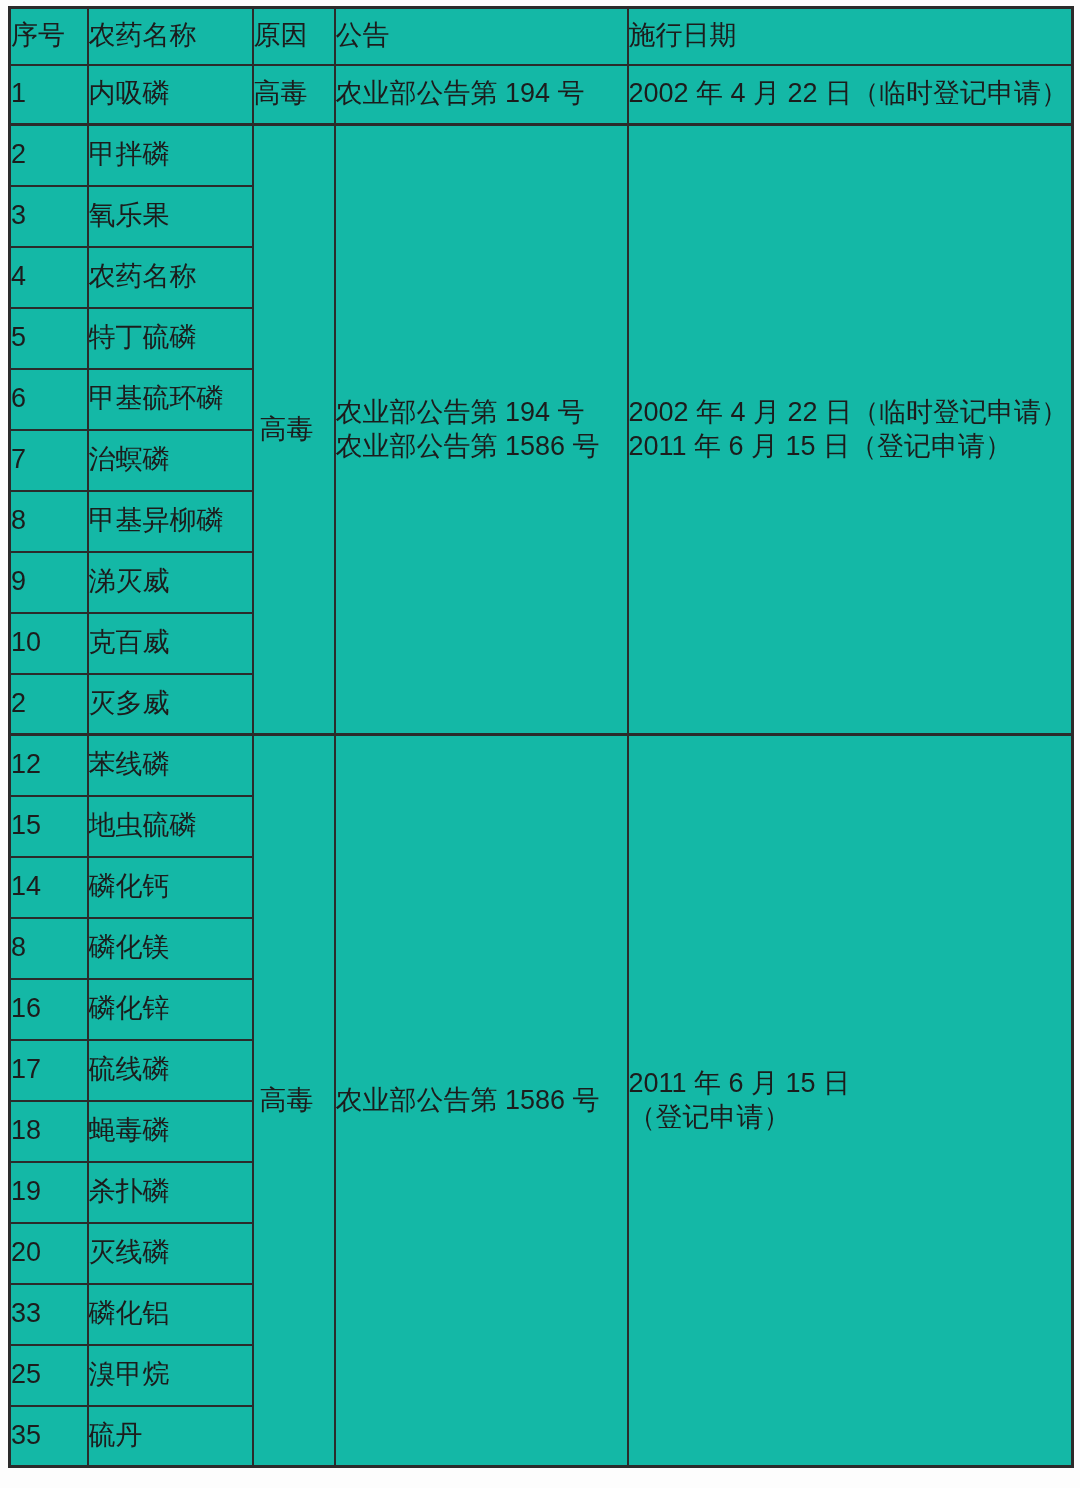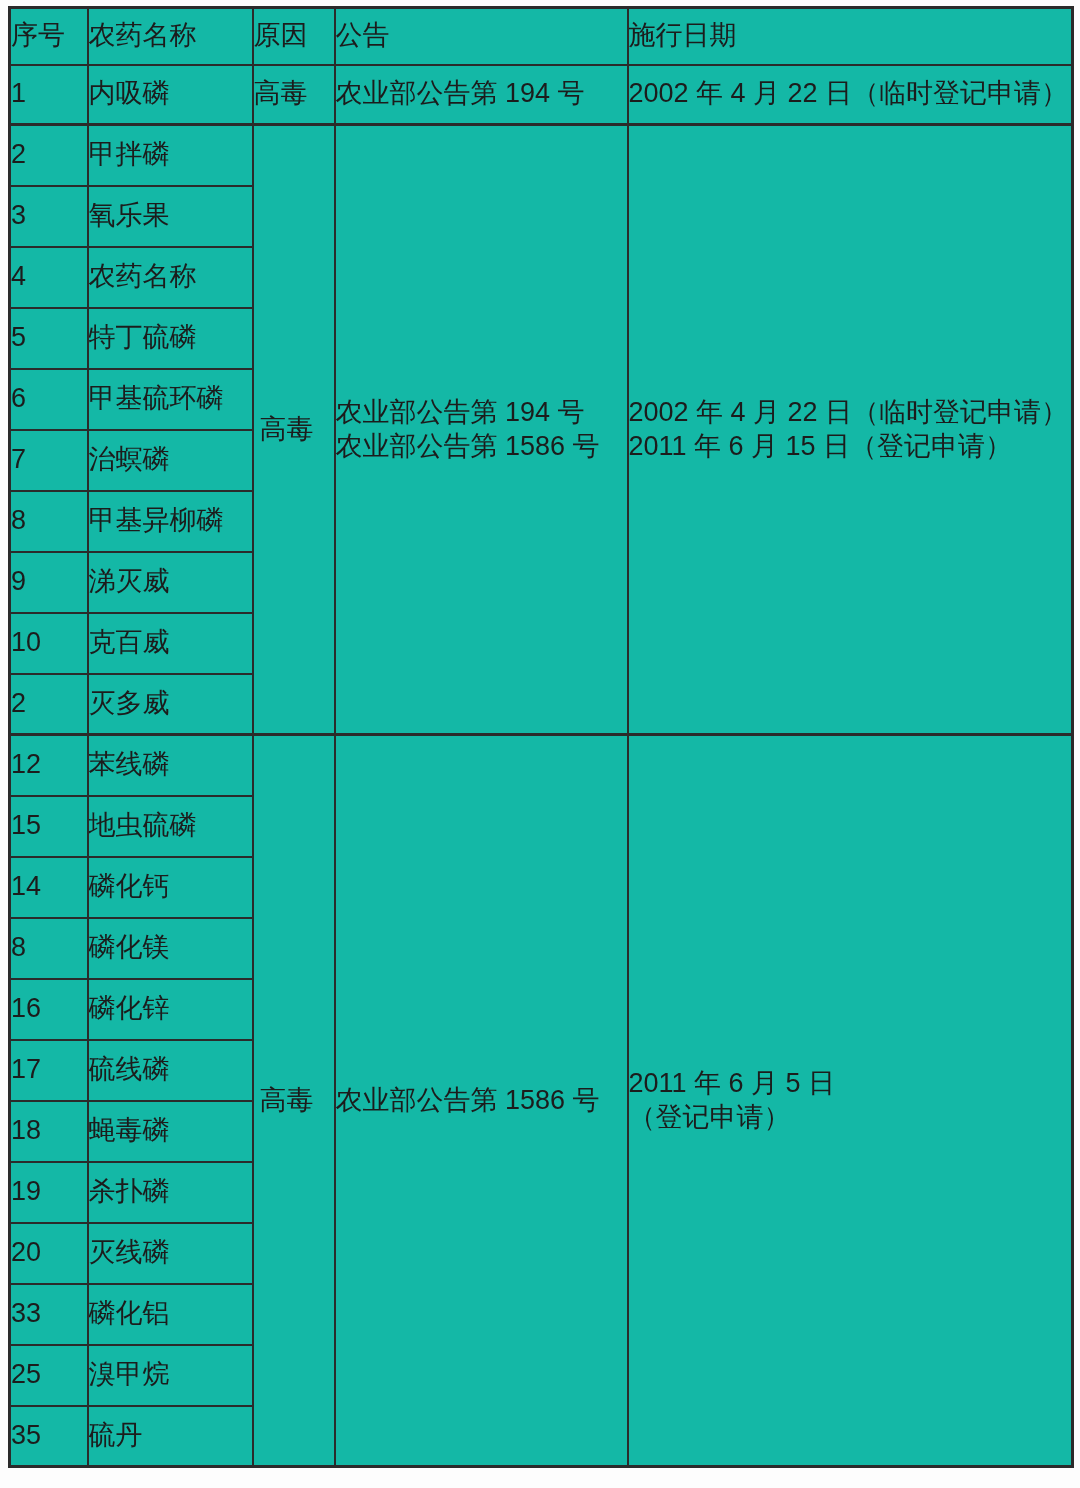--- a/index.html
+++ b/index.html
@@ -137,21 +137,21 @@
   </tr>
 
   <tr class="h-body g-sep">
     <td class="c-no">12</td>
     <td class="c-name">苯线磷</td>
     <td class="merged c-reason" rowspan="12">高毒</td>
     <td class="merged" rowspan="12">
       <div>农业部公告第 1586 号</div>
     </td>
     <td class="merged" rowspan="12">
-      <div>2011 年 6 月 5 日</div>
+      <div>2011 年 6 月 15 日</div>
       <div>（登记申请）</div>
     </td>
   </tr>
   <tr class="h-body">
     <td class="c-no">15</td>
     <td class="c-name">地虫硫磷</td>
   </tr>
   <tr class="h-body">
     <td class="c-no">14</td>
     <td class="c-name">磷化钙</td>

